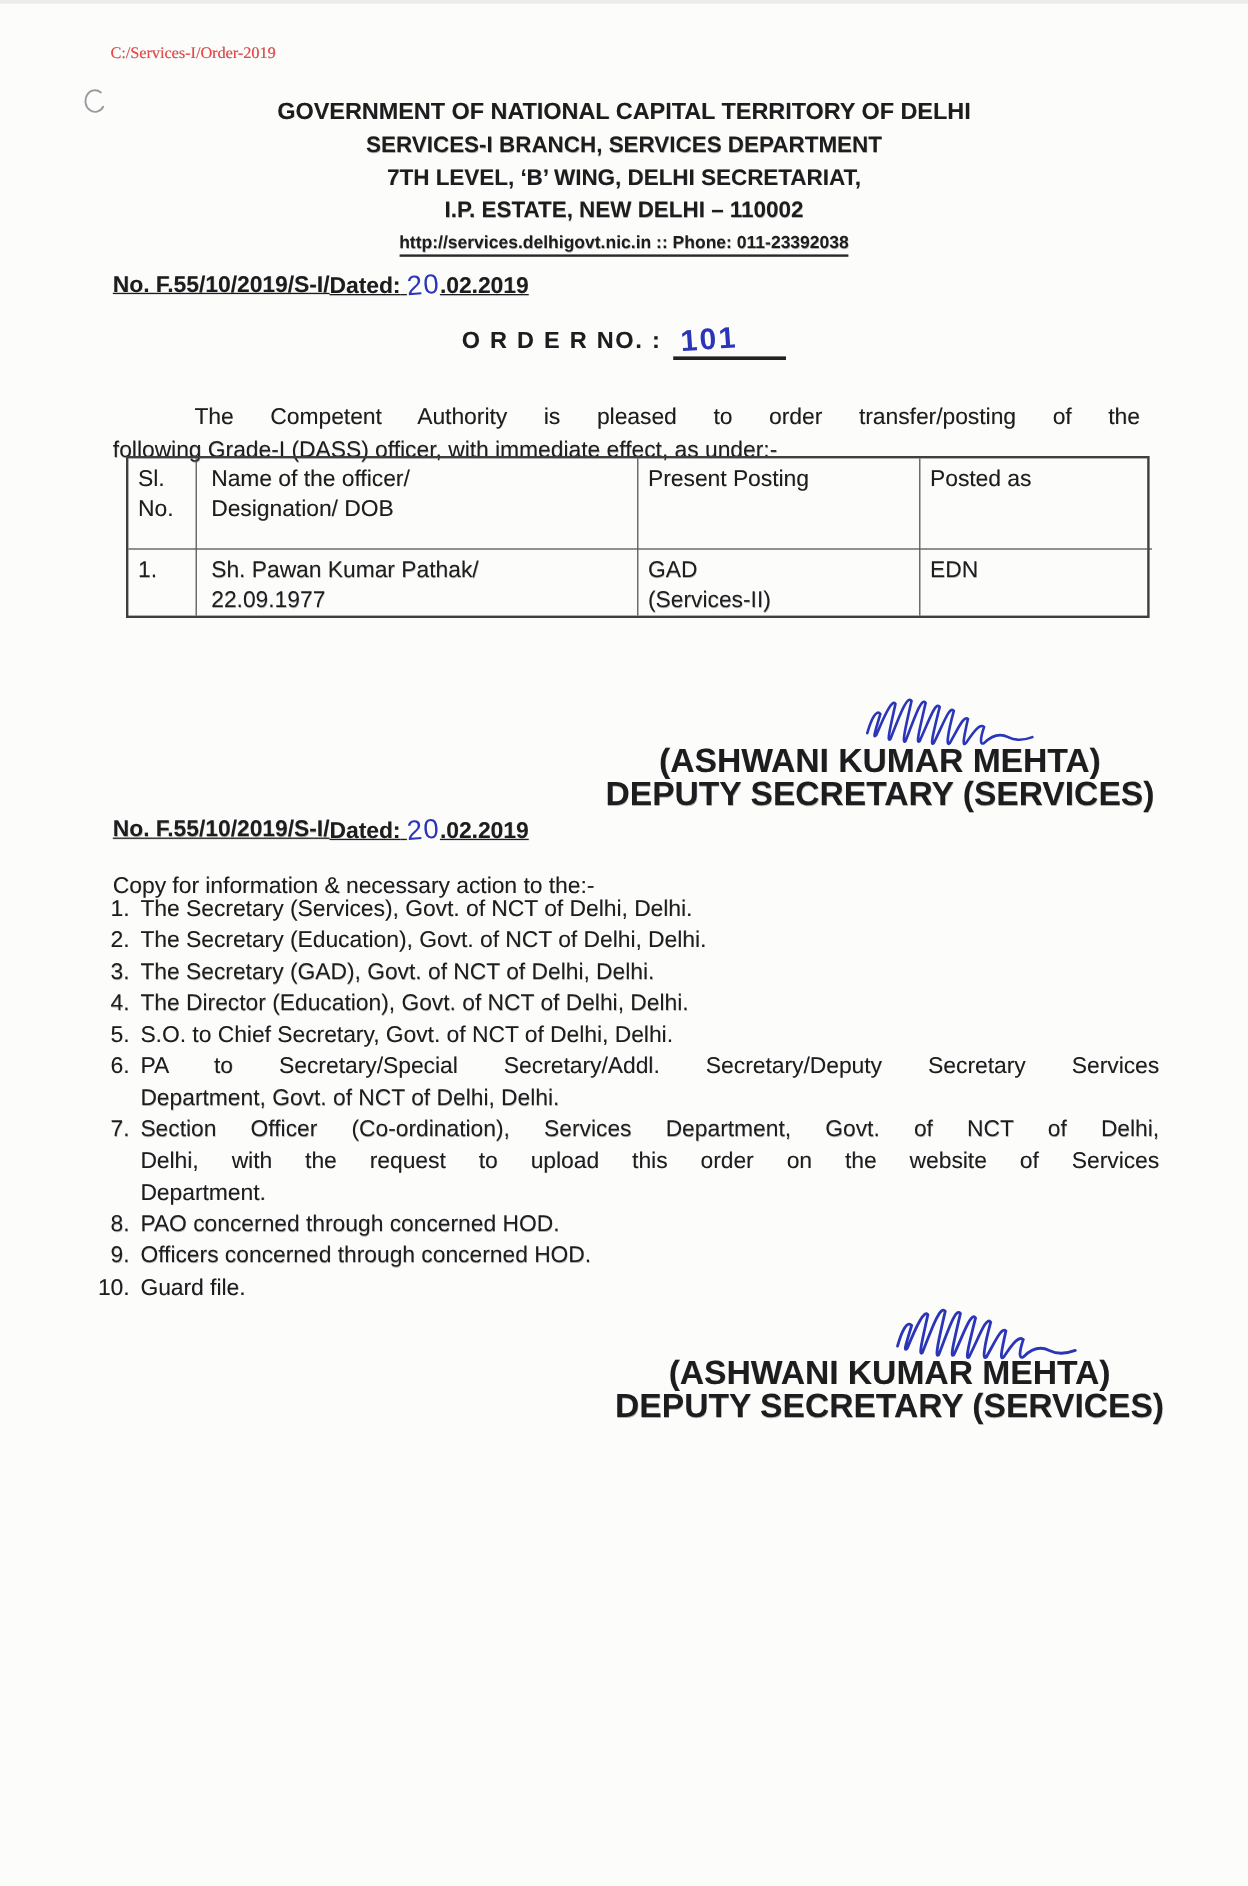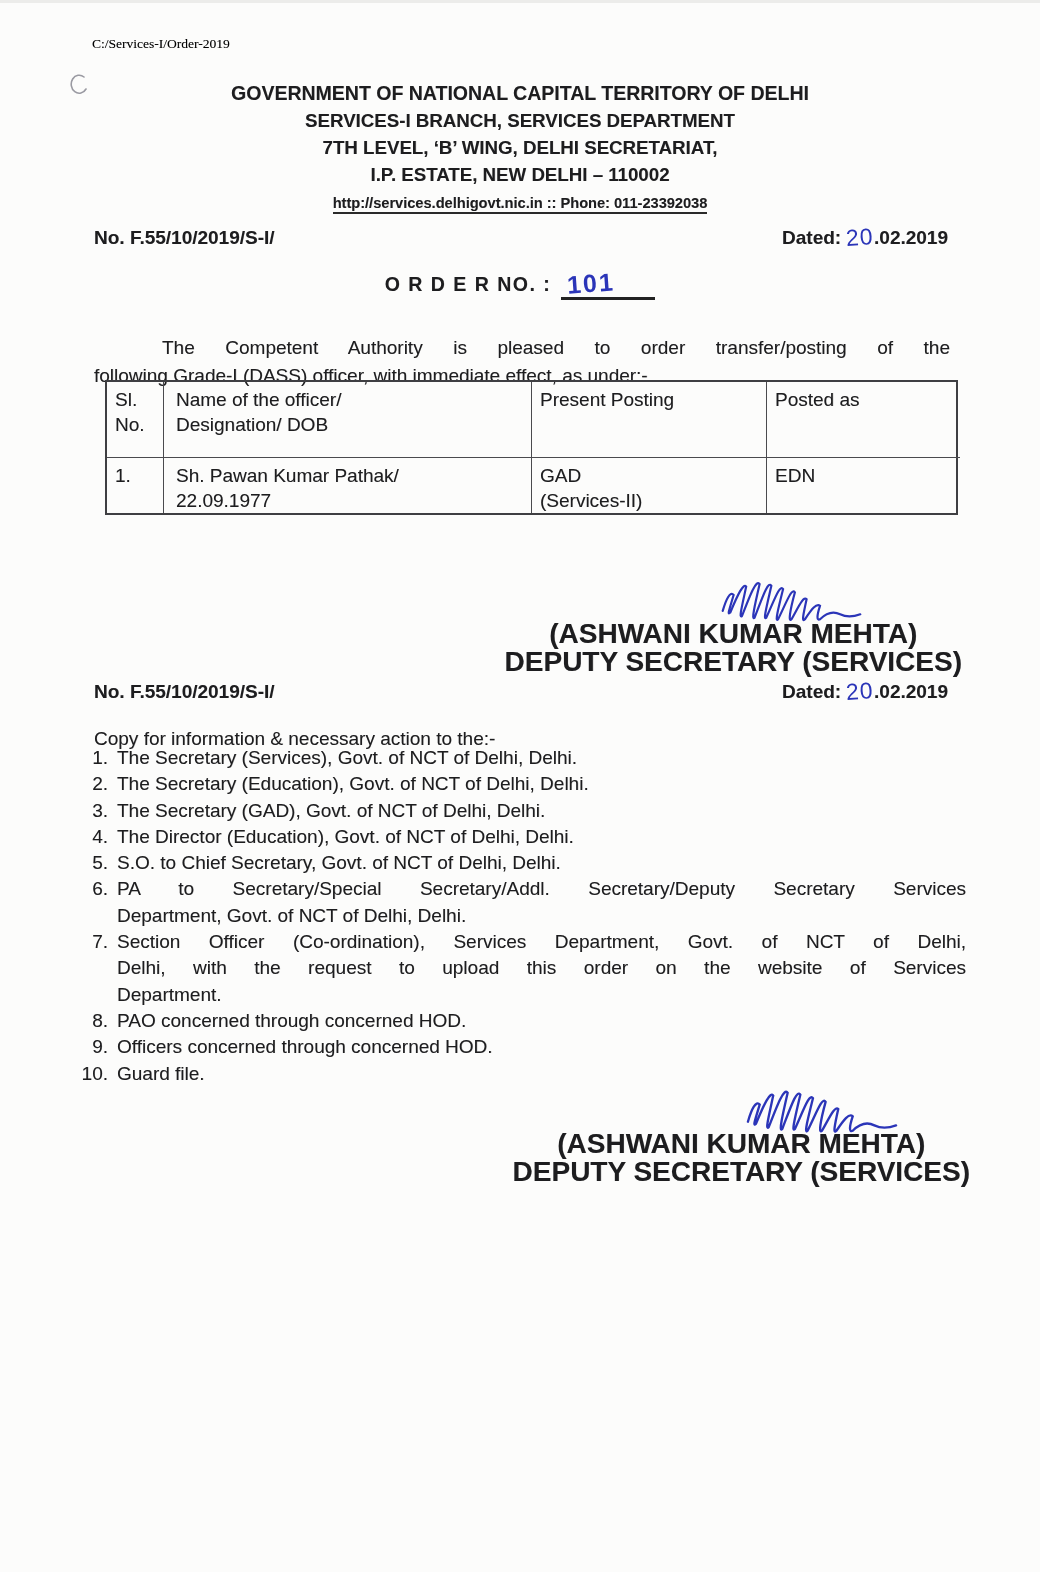--- a/index.html
+++ b/index.html
@@ -8,34 +8,34 @@
     background:var(--paper,#fcfcfb);
     font-family:"Liberation Sans", sans-serif;
     color:var(--text-black,#1d1d1f);
     overflow:hidden;
     text-shadow:0.3px 0.3px 0.5px rgba(40,40,40,0.35);
   }
   .page::before { content:""; position:absolute; top:0; left:0; right:0; height:3px; background:#ececea; }
 
   .filepath {
     position:absolute; left:92px; top:36px;
-    font-family:"Liberation Serif", serif; font-size:13.5px; color:#000000;
+    font-family:"Liberation Serif", serif; font-size:13.5px; color:#ef4444;
   }
   .curl { position:absolute; left:70px; top:74px; }
 
   .hdr { position:absolute; top:80px; left:0; right:0; text-align:center; font-weight:bold; line-height:27px; }
   .hdr .h1 { font-size:19.5px; }
   .hdr .hx { font-size:18.7px; }
   .hdr .contact { font-size:14.6px; margin-top:2px; }
   .hdr .contact span { border-bottom:2px solid #2a2a2a; padding-bottom:1px; }
 
   .ref-row {
     position:absolute; left:94px; width:854px;
-    display:flex; justify-content:space-between;
-    font-weight:bold; font-size:19px;
+    display:flex; justify-content:flex-start;
+    font-weight:bold; font-size:19px;text-decoration:underline;
   }
   .ref1 { top:227px; }
   .ref2 { top:681px; }
   .hand {
     display:inline-block; color:var(--ink-blue,#2b35b8);
     font-size:23px; font-weight:500; line-height:18px;
     transform:rotate(-4deg); letter-spacing:1px; position:relative; top:1px;
     text-shadow:none;
   }
 

